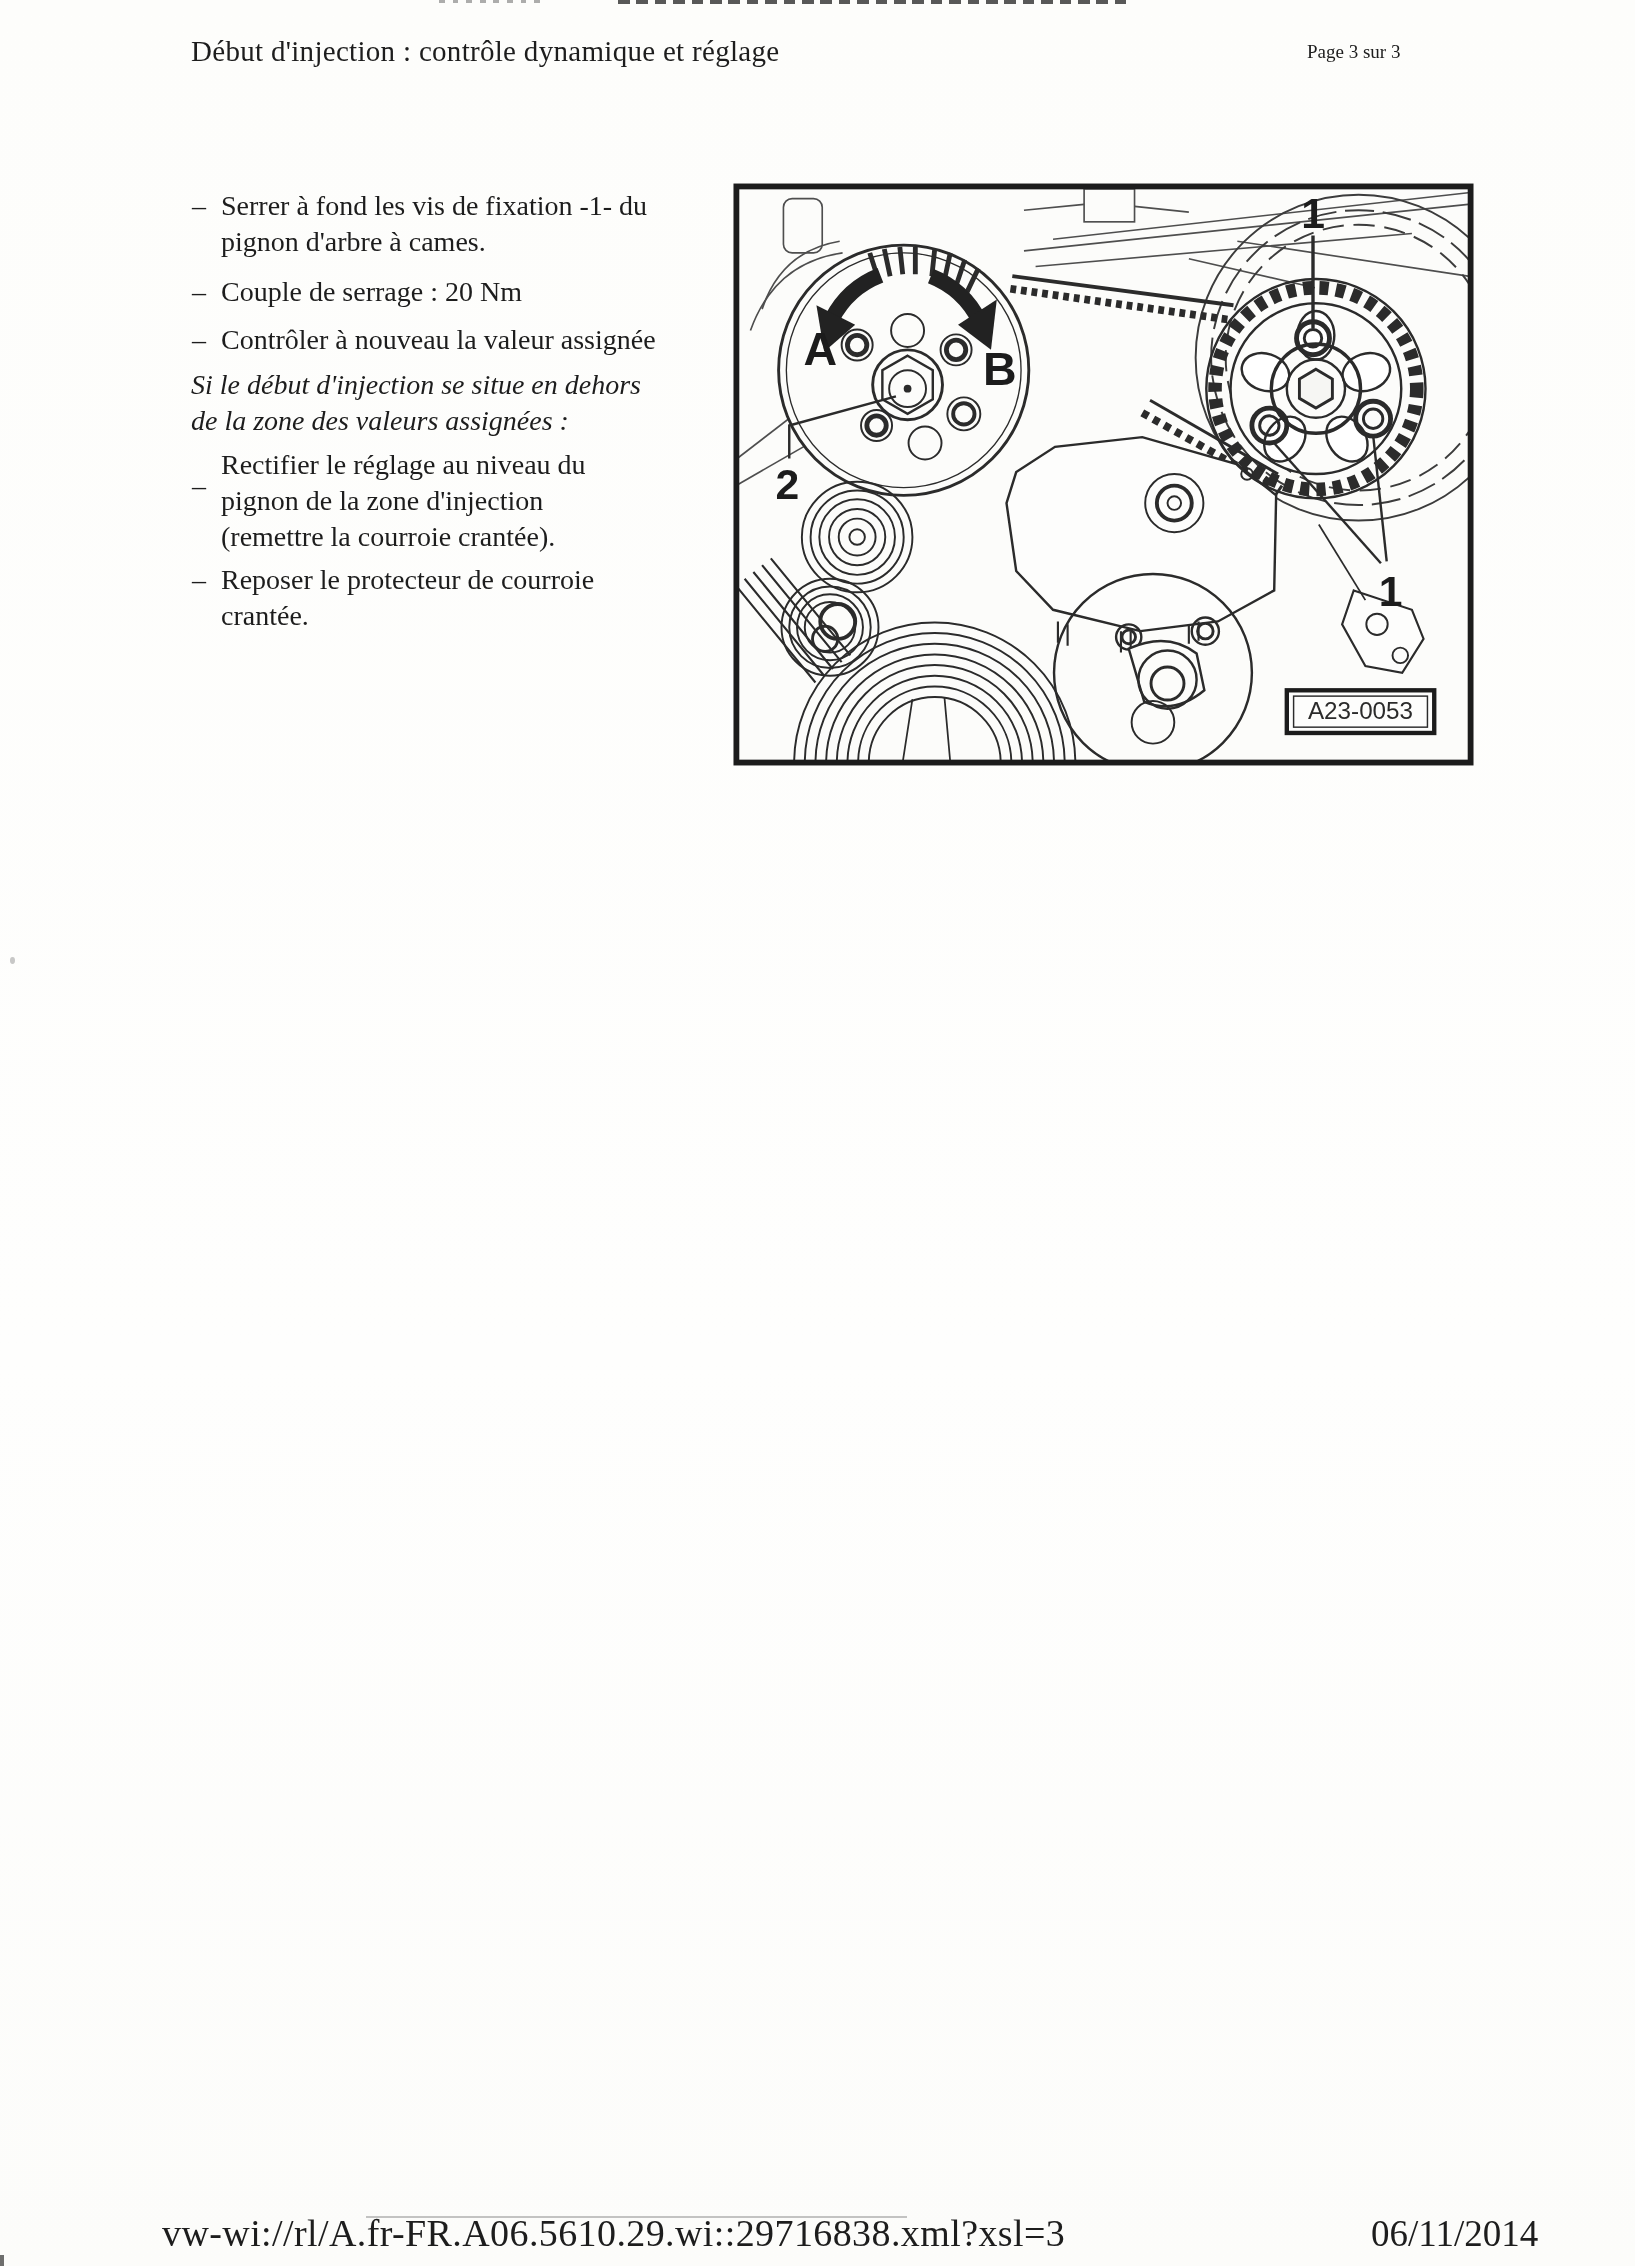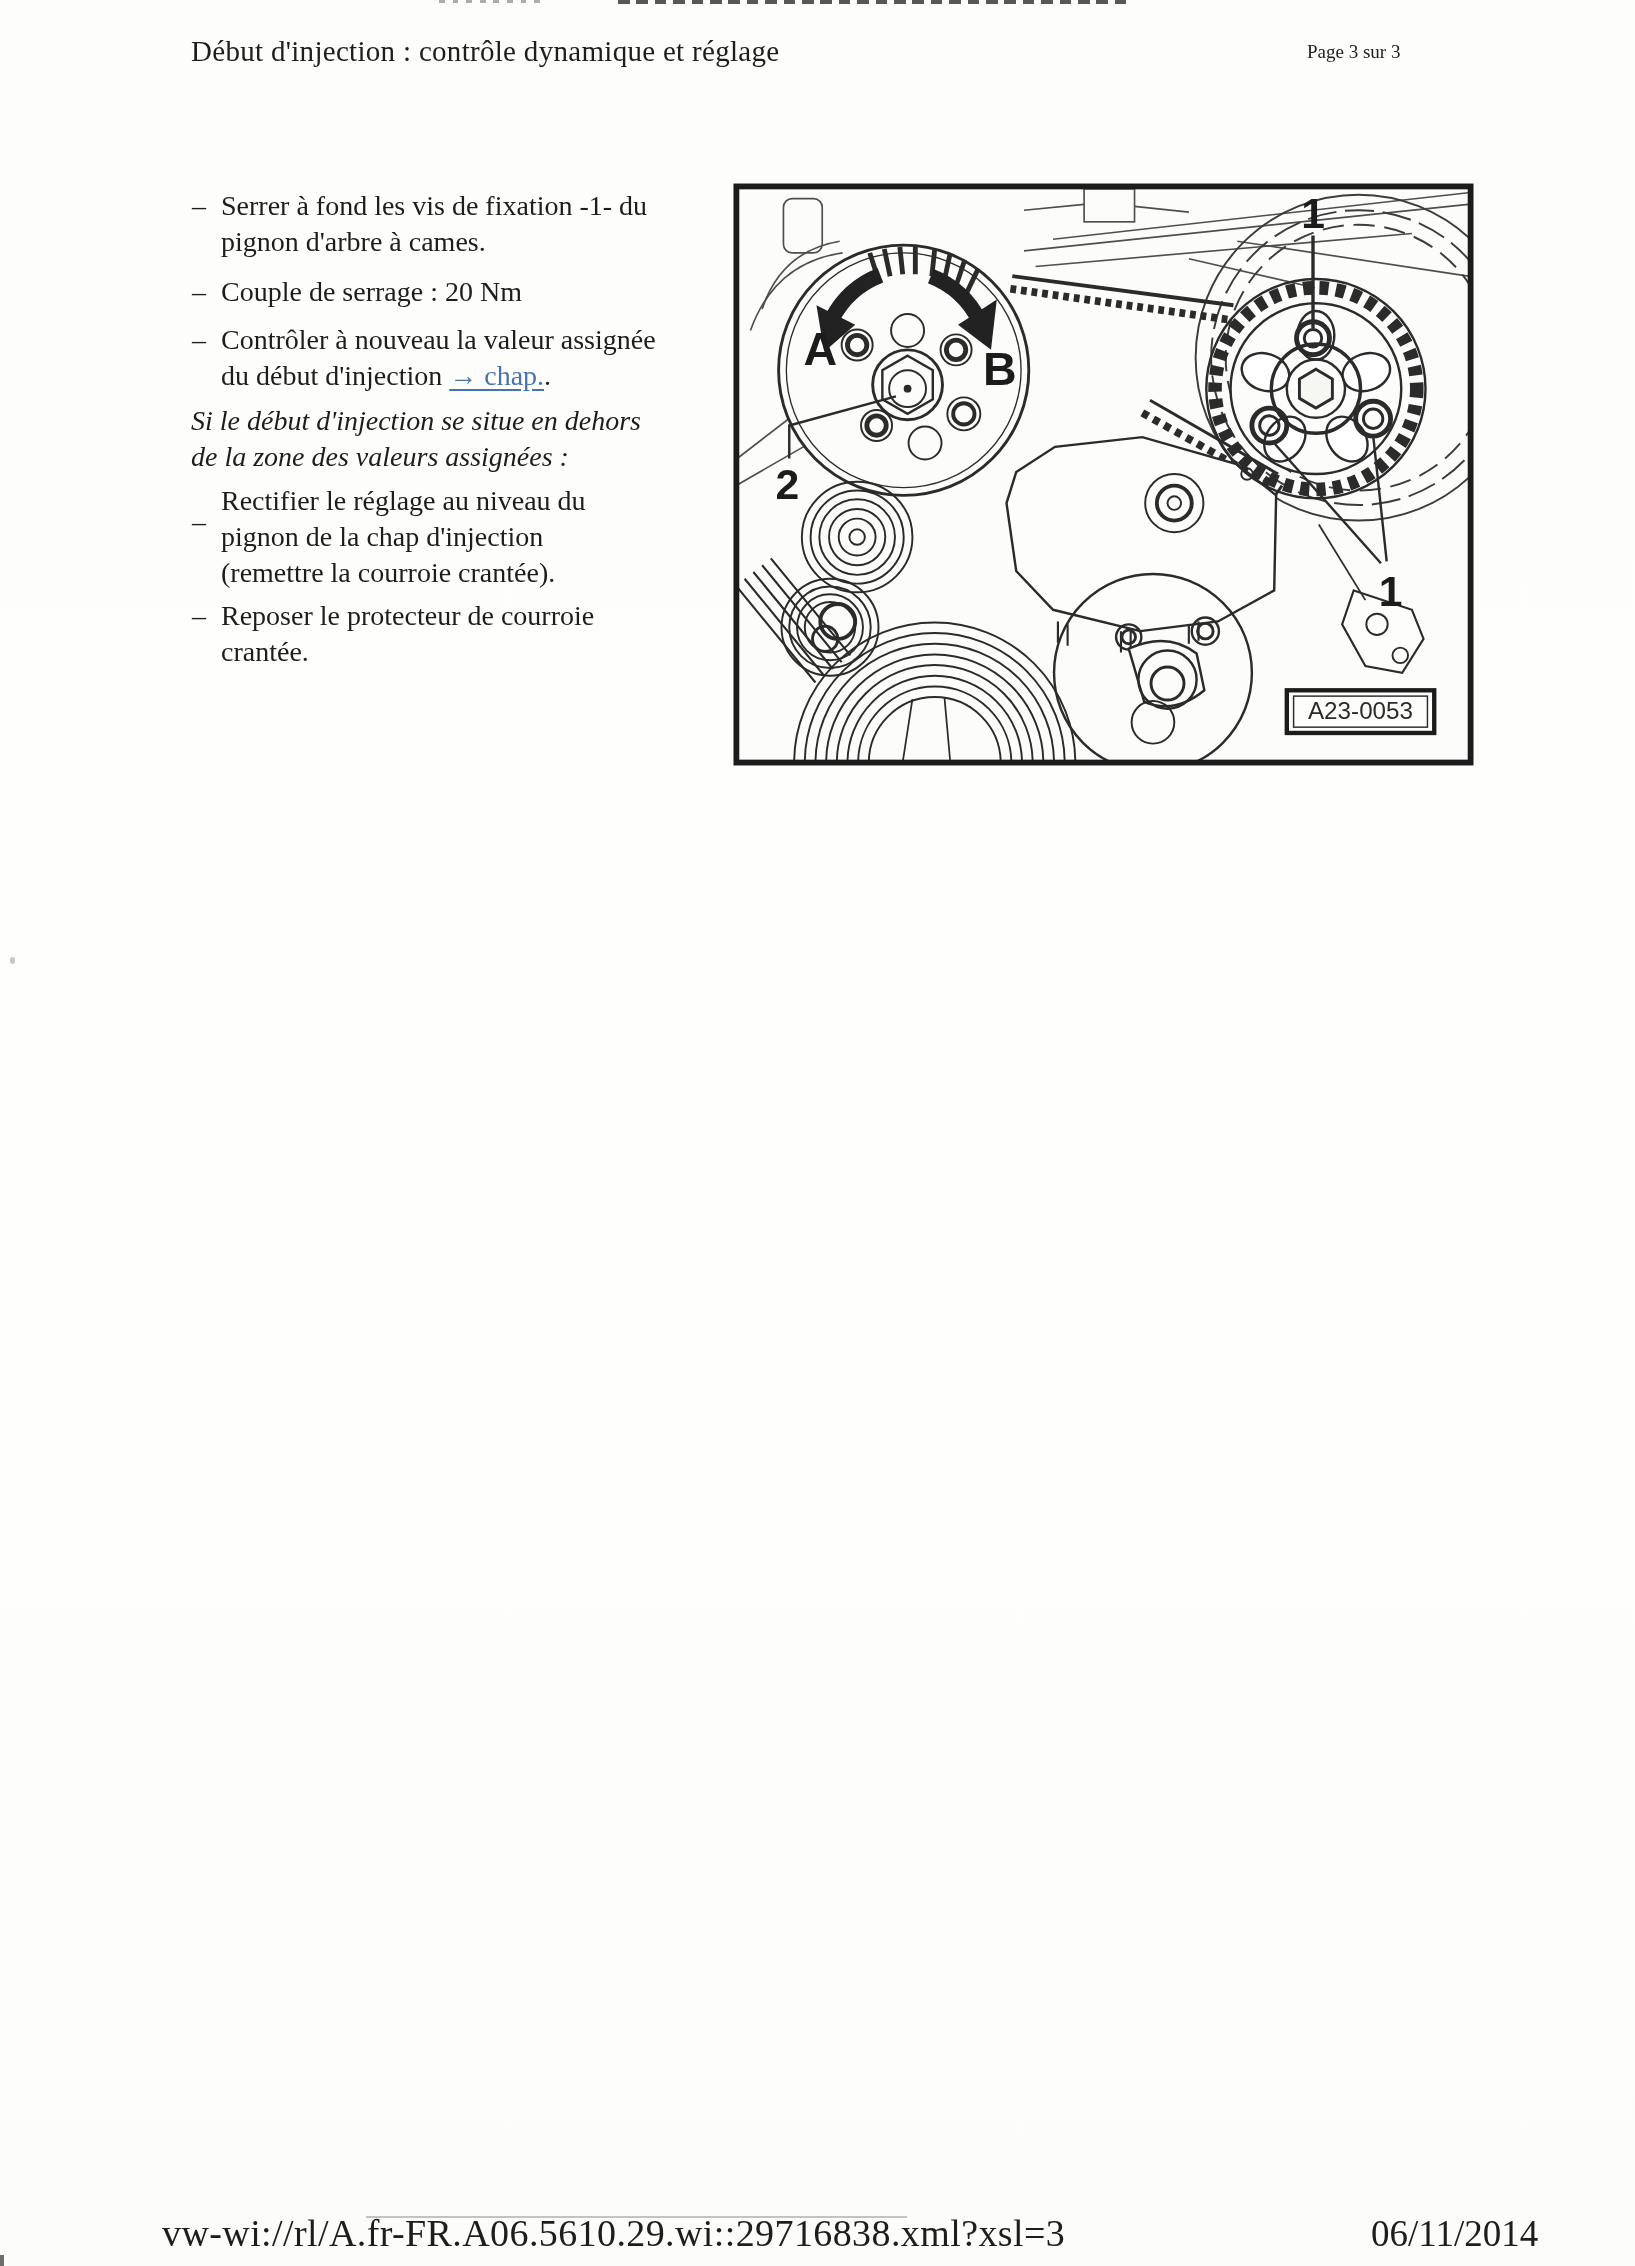--- a/index.html
+++ b/index.html
@@ -59,32 +59,31 @@
     </div>
 
     <div class="bullet b2">
       <span class="dash">–</span>
       <span class="bl">Couple de serrage : 20 Nm</span>
     </div>
 
     <div class="bullet b3">
       <span class="dash">–</span>
       <span class="bl">Contrôler à nouveau la valeur assignée</span>
-      <span class="bl"><span>du début d'injection </span><span class="link">→ chap.</span><span>.</span></span>
     </div>
 
     <div class="para">
       <span class="bl">Si le début d'injection se situe en dehors</span>
       <span class="bl">de la zone des valeurs assignées :</span>
     </div>
 
     <div class="bullet b4 low">
       <span class="dash">–</span>
       <span class="bl">Rectifier le réglage au niveau du</span>
-      <span class="bl">pignon de la chap d'injection</span>
+      <span class="bl">pignon de la zone d'injection</span>
       <span class="bl">(remettre la courroie crantée).</span>
     </div>
 
     <div class="bullet b5">
       <span class="dash">–</span>
       <span class="bl">Reposer le protecteur de courroie</span>
       <span class="bl">crantée.</span>
     </div>
   </div>
 

